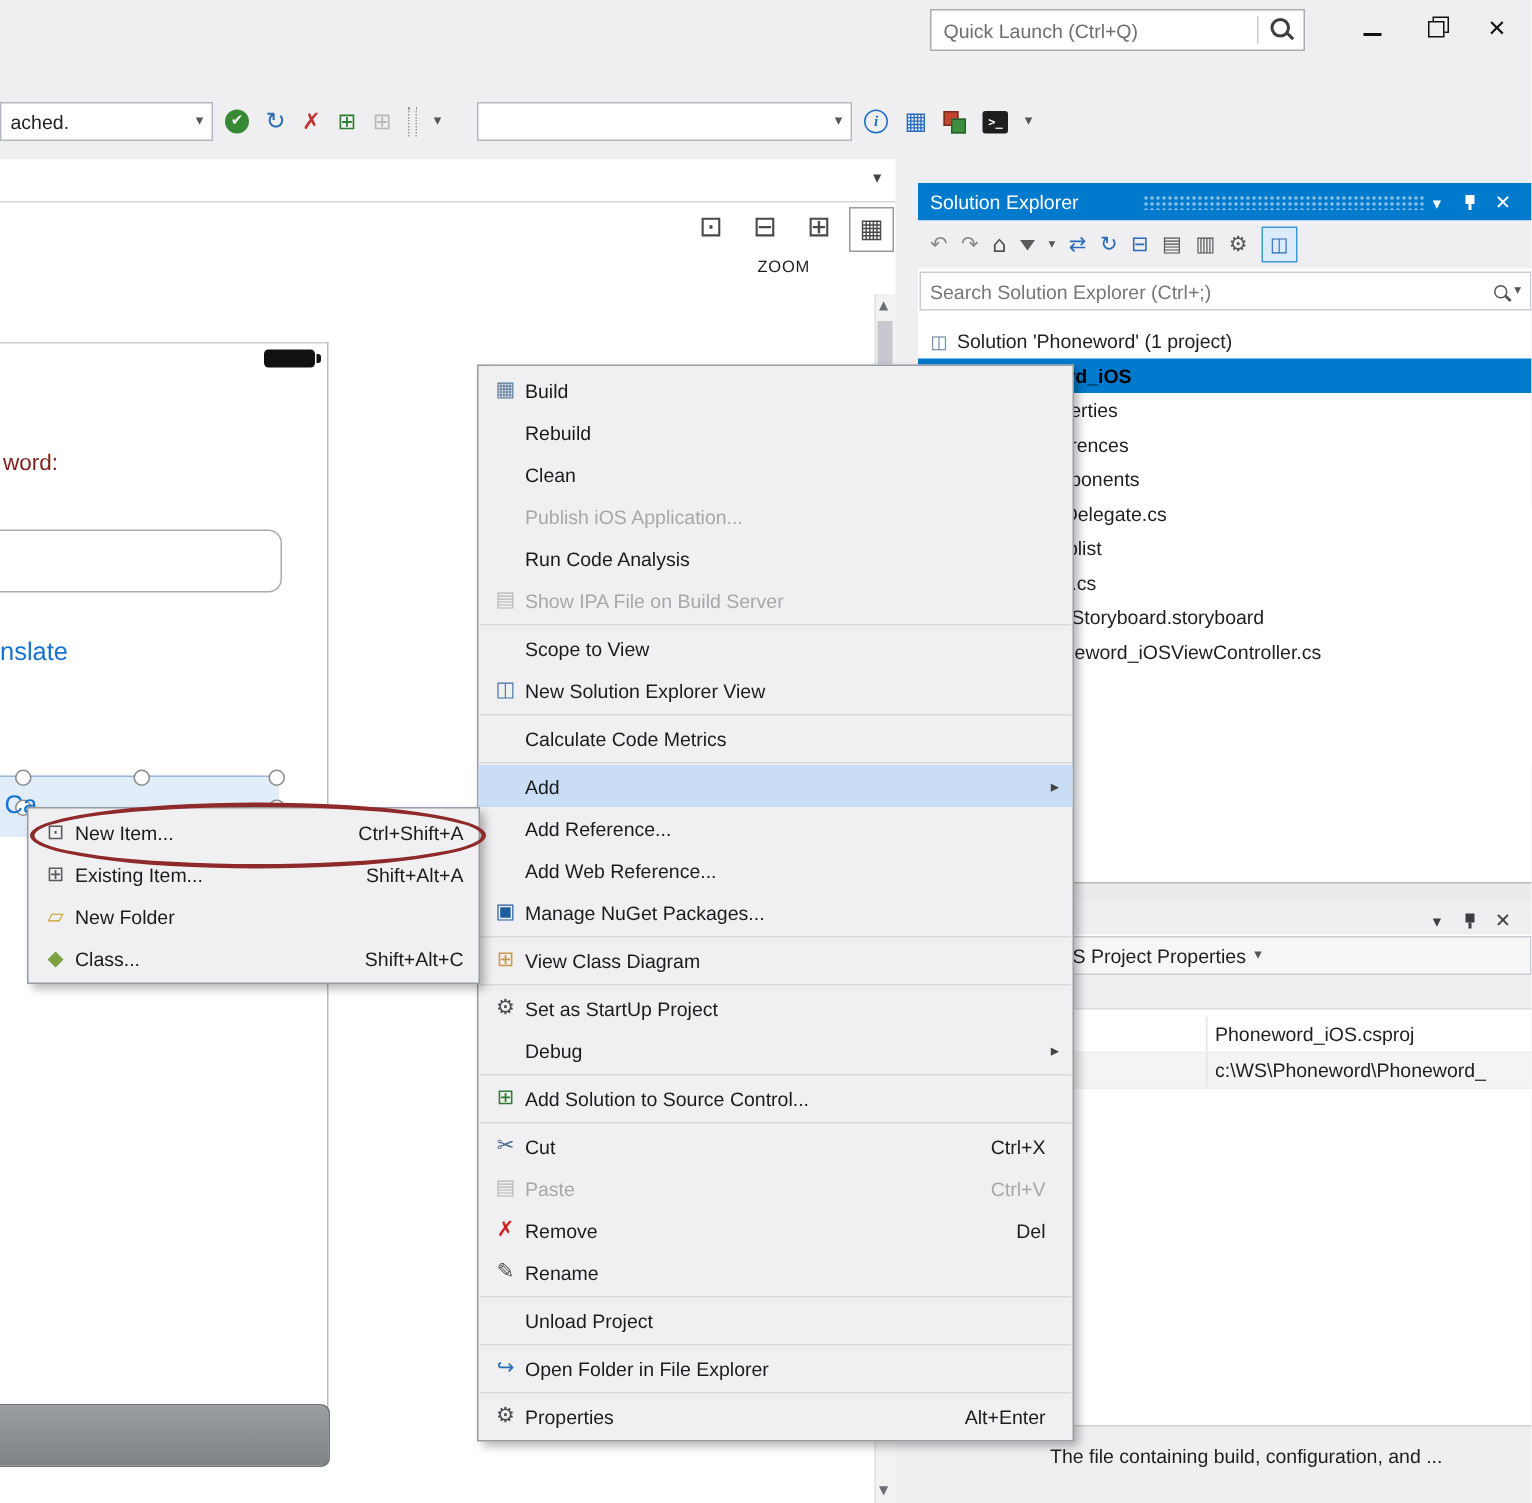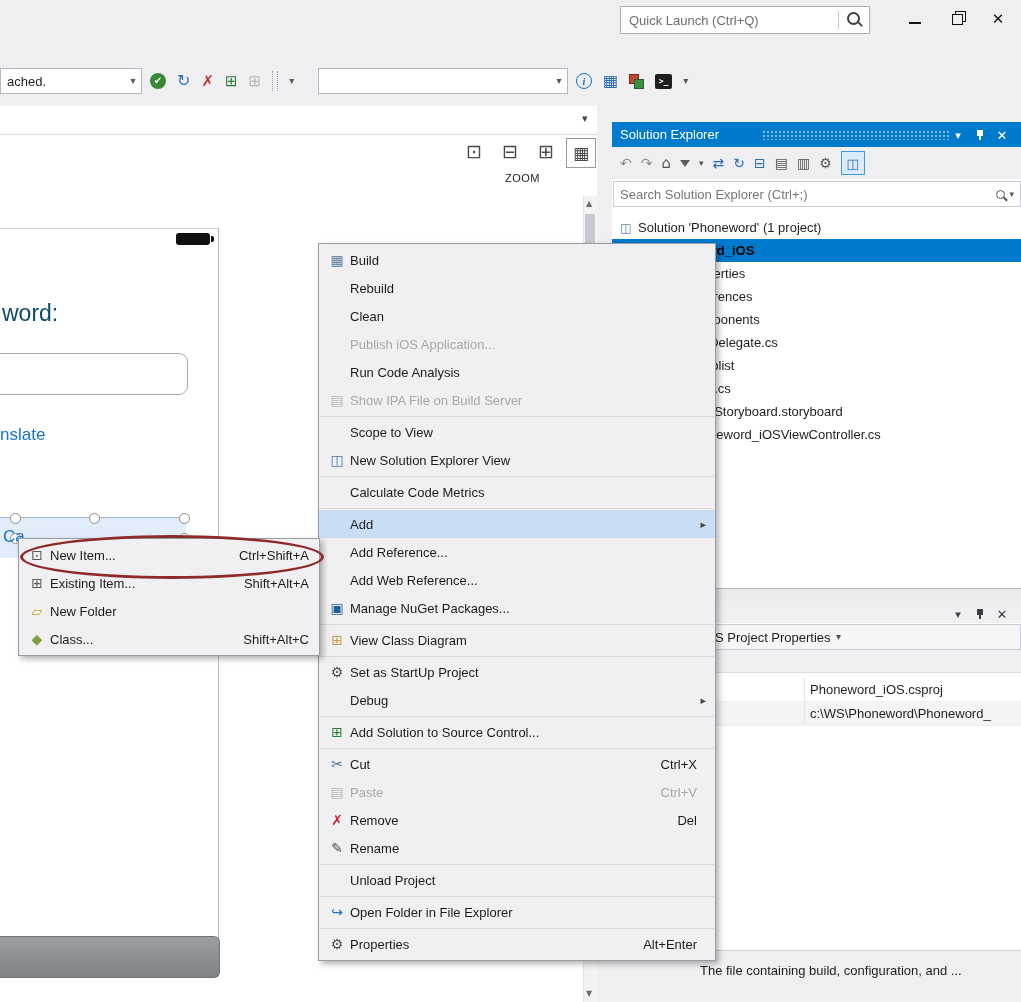--- a/index.html
+++ b/index.html
@@ -52,21 +52,21 @@
   #zoom-fit{left:466px;top:36px}
   #zoom-out{left:502px;top:36px}
   #zoom-in{left:538px;top:36px}
   #zoom-grid-btn{left:566px;top:32px;width:28px;height:28px;border:1px solid #9A9A9A;background:#FFF;
                  display:flex;align-items:center;justify-content:center}
   #zoom-label{left:505px;top:66px;font-size:11px;letter-spacing:.5px;color:#1E1E1E}
   #phone-top{left:0;top:122px;width:219px;height:1px;background:#CFCFCF}
   #phone-right{left:218px;top:122px;width:1px;height:748px;background:#BDBDBD}
   .battery{left:176px;top:127px;width:34px;height:12px;background:#111;border-radius:3px}
   .battery::after{content:"";position:absolute;right:-4px;top:3px;width:3px;height:6px;background:#111;border-radius:0 2px 2px 0}
-  #phoneword-label{left:2px;top:194px;font-size:23px;color:#0c4a6e}
+  #phoneword-label{left:2px;top:194px;font-size:15px;color:#7f1d1d}
   #phone-input{left:-24px;top:247px;width:210px;height:40px;background:#FFF;border:1.5px solid #ABABAB;border-radius:9px}
   #translate-link{left:0;top:319px;font-size:17px;color:#1673CF}
   #sel-rect{left:0;top:411px;width:186px;height:40px;background:rgba(201,222,243,.55);border-top:1px solid #9AB6D4}
   .handle{width:9px;height:9px;background:#FFF;border:1px solid #8A8A8A;border-radius:50%}
   #call-label{left:3px;top:421px;font-size:17px;color:#1673CF}
   #phone-bottom-bar{left:0;top:830px;width:219px;height:40px;background:linear-gradient(#9A9DA1,#7F8286);
                     border:1px solid #70747A;border-left:none;border-radius:0 6px 6px 0}
   #v-scroll{left:583px;top:90px;width:14px;height:806px;background:#F2F2F3;border-left:1px solid #E0E0E0}
   #v-thumb{left:585px;top:108px;width:10px;height:340px;background:#C8C9CE}
   .scroll-arrow{color:#6B6E76;font-size:8px}

